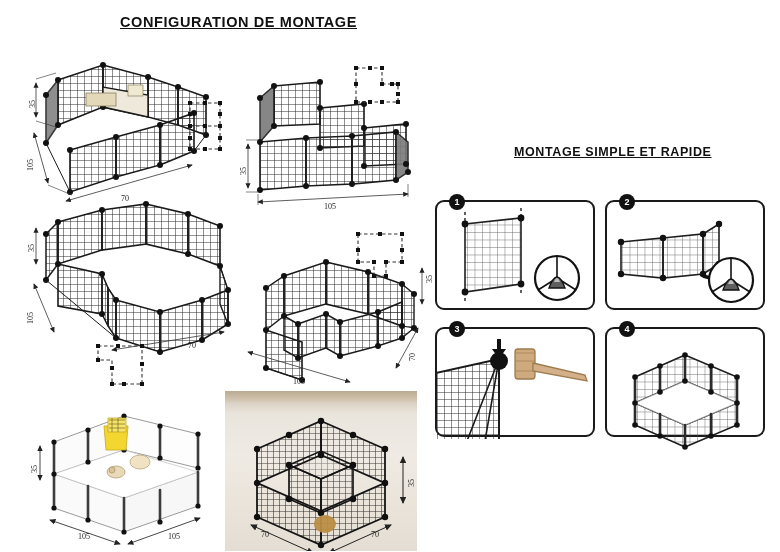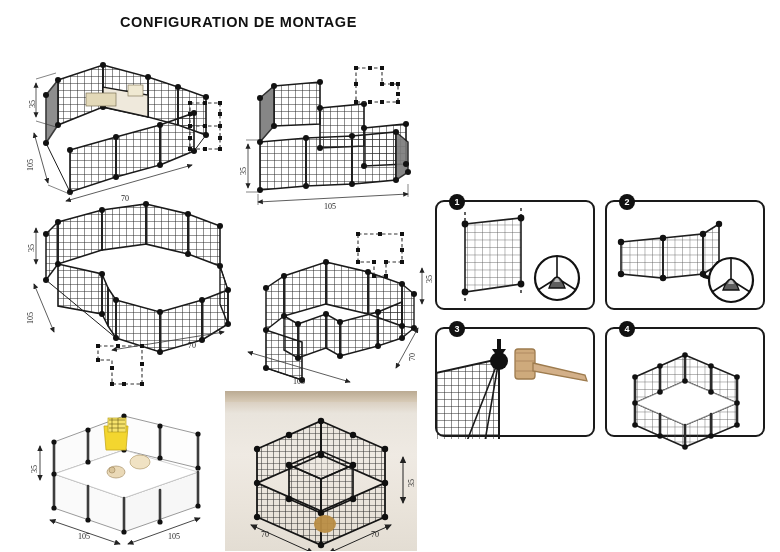--- a/index.html
+++ b/index.html
@@ -19,20 +19,21 @@
     position: absolute;
     inset: 0;
     background: #fff;
   }
   .title {
     position: absolute;
     font-weight: bold;
     letter-spacing: 0.6px;
     color: #111;
     white-space: nowrap;
+    text-decoration: underline;
   }
   #title-left {
     left: 120px;
     top: 14px;
     font-size: 14.5px;
   }
   #title-right {
     left: 514px;
     top: 145px;
     font-size: 12.5px;
@@ -92,20 +93,21 @@
     opacity: .9;
   }
 </style>
 </head>
 <body>
 
 <div class="page">
 
   <div class="title" id="title-left">CONFIGURATION DE MONTAGE</div>
 
+  <div class="title" id="title-right">MONTAGE SIMPLE ET RAPIDE</div>
 
   <svg width="0" height="0" style="position:absolute">
     <defs>
       <pattern id="mesh" width="7" height="7" patternUnits="userSpaceOnUse">
         <path d="M0 0 H7 M0 0 V7" stroke="#2b2b2b" stroke-width="1.05" fill="none"></path>
       </pattern>
       <pattern id="meshfine" width="5" height="5" patternUnits="userSpaceOnUse">
         <path d="M0 0 H5 M0 0 V5" stroke="#3a3a3a" stroke-width="0.85" fill="none"></path>
       </pattern>
       <pattern id="meshlight" width="7.5" height="7.5" patternUnits="userSpaceOnUse">

